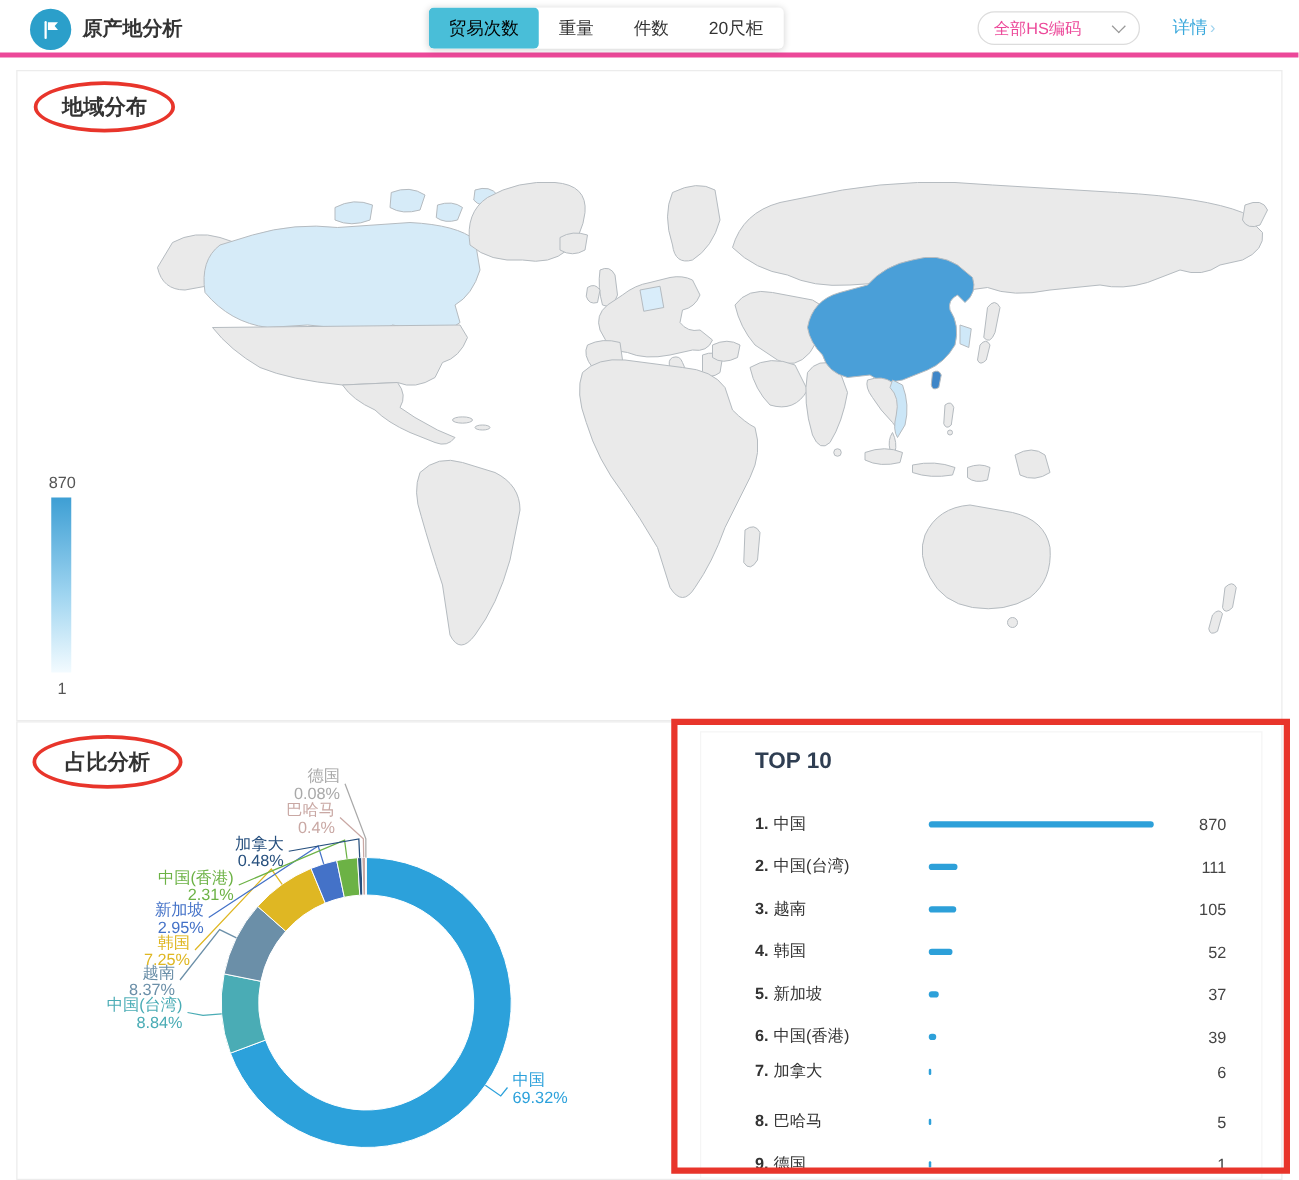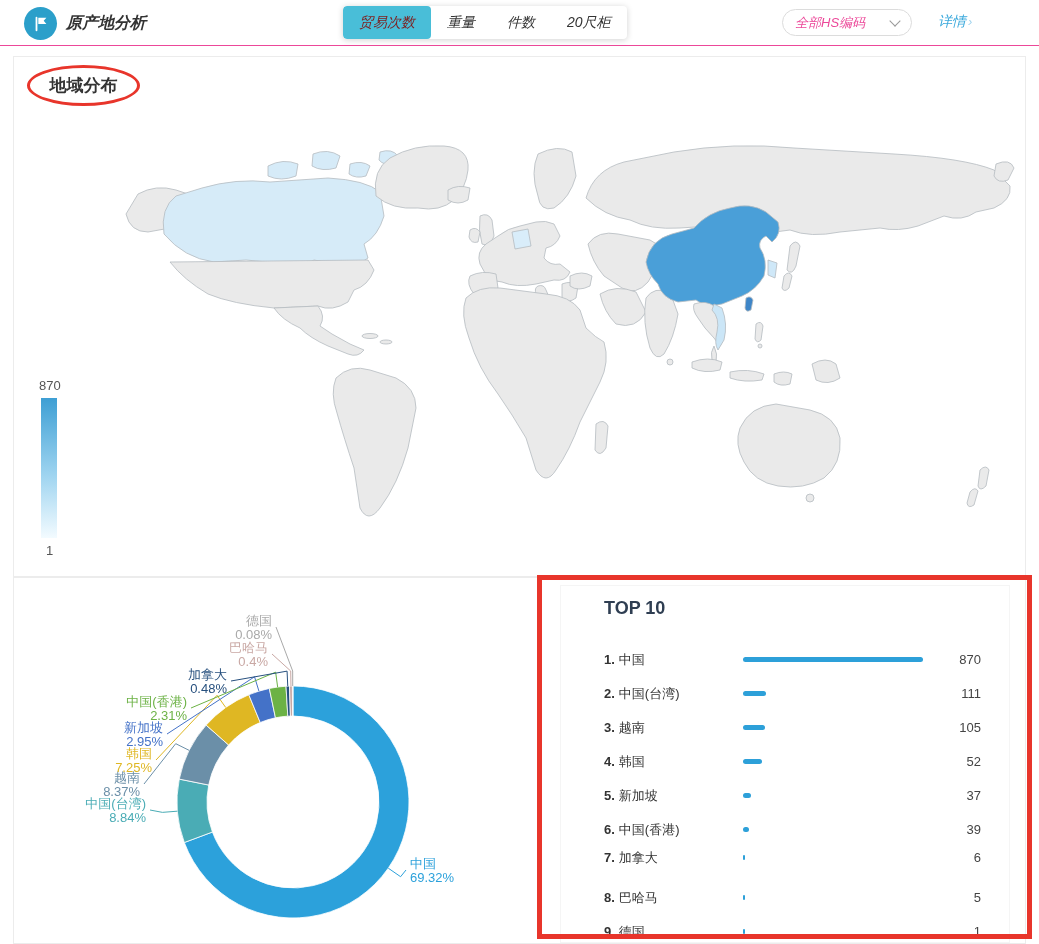--- a/index.html
+++ b/index.html
@@ -2,28 +2,28 @@
 <html><head>
 <meta charset="utf-8">
 <style>
   * { margin:0; padding:0; box-sizing:border-box; }
   html,body { background:#fff; }
   body { font-family:"Liberation Sans","DejaVu Sans",sans-serif; color:#333; }
   #app { position:relative; width:1039px; height:944px; overflow:hidden; background:#fff; }
 
   
   .header { position:absolute; left:0; top:0; width:1039px; height:46px; background:#fff;
-            border-bottom:1px solid #ec4899; z-index:5;font-style:italic; }
+            border-bottom:4px solid #ec4899; z-index:5; }
   .logo-circle { position:absolute; left:24px; top:7px; width:33px; height:33px; border-radius:50%;
                  background:#2b9fca; display:flex; align-items:center; justify-content:center; }
   .page-title { position:absolute; left:66px; top:13px; font-size:16px; font-weight:bold; color:#333; }
   .tab-group { position:absolute; left:343px; top:6px; height:33px; display:flex; background:#fff;
                border-radius:4px; box-shadow:0 1px 6px rgba(0,0,0,.18); overflow:hidden; }
   .tab { line-height:33px; padding:0 16px; font-size:14px; color:#333; cursor:pointer; white-space:nowrap; }
-  .tab.active { background:#49bed8; color:#7f1d1d; border-radius:4px; }
+  .tab.active { background:#49bed8; color:#000000; border-radius:4px; }
   .hs-select { position:absolute; left:782px; top:9px; width:130px; height:27px; border:1px solid #dcdcdc;
                border-radius:14px; display:flex; align-items:center; justify-content:space-between;
                padding:0 12px; font-size:13px; color:#ec4899; background:#fff; cursor:pointer; }
   .chev { width:8px; height:8px; border-right:1.5px solid #999; border-bottom:1.5px solid #999;
           transform:rotate(45deg); margin-top:-4px; }
   .detail-link { position:absolute; left:938px; top:13px; font-size:14px; color:#3ba9dc; cursor:pointer; }
   .detail-link .arrow { font-size:13px; margin-left:2px; color:#9fd3ee; }
 
   
   .card-map   { position:absolute; left:13px; top:56px;  width:1013px; height:521px;
@@ -150,20 +150,23 @@
     <path class="land" d="M852,356 q5,-6 8,-1 l-4,14 q-6,4 -7,-2 Z"></path>
     <path class="land" d="M878,28 q14,-6 18,4 l-6,12 q-10,4 -14,-4 Z"></path>
   </svg>
 
   <div class="legend-max">870</div>
   <div class="legend-bar"></div>
   <div class="legend-min">1</div>
 
   <div class="card-share"></div>
 
+  <div class="red-oval oval-share">
+    <span class="badge-text">占比分析</span>
+  </div>
 
   <div id="share-area">
     <svg id="donut-svg" width="260" height="260" viewBox="0 0 260 260">
         <path d="M130,14 A116,116 0 1 1 21.30920157668949,170.52542829018938 L49.41889082409739,160.0447140772094 A86,86 0 1 0 130,44 Z" fill="#2ca1db" stroke="#fff" stroke-width="0.8"></path>
         <path d="M21.30920157668949,170.52542829018938 A116,116 0 0 1 16.2789495565233,107.1193818695336 L45.6895660505259,113.03678311017146 A86,86 0 0 0 49.41889082409739,160.0447140772094 Z" fill="#4aacb5" stroke="#fff" stroke-width="0.8"></path>
         <path d="M16.2789495565233,107.1193818695336 A116,116 0 0 1 43.1318694639358,53.123944578501494 L65.59776529222826,73.00568304957869 A86,86 0 0 0 45.6895660505259,113.03678311017146 Z" fill="#6b8fa8" stroke="#fff" stroke-width="0.8"></path>
         <path d="M43.1318694639358,53.123944578501494 A116,116 0 0 1 85.81081132777294,22.746489080821604 L97.23904977748683,50.48446604267808 A86,86 0 0 0 65.59776529222826,73.00568304957869 Z" fill="#dfb723" stroke="#fff" stroke-width="0.8"></path>
         <path d="M85.81081132777294,22.746489080821604 A116,116 0 0 1 106.33395113915725,16.439803930619235 L112.45448101696141,45.80882015545909 A86,86 0 0 0 97.23904977748683,50.48446604267808 Z" fill="#4472c8" stroke="#fff" stroke-width="0.8"></path>
         <path d="M106.33395113915725,16.439803930619235 A116,116 0 0 1 123.00728694324653,14.210959222792127 L124.81574721654485,44.1564008031045 A86,86 0 0 0 112.45448101696141,45.80882015545909 Z" fill="#6cb245" stroke="#fff" stroke-width="0.8"></path>
         <path d="M123.00728694324653,14.210959222792127 A116,116 0 0 1 126.50205275598054,14.052751800320593 L127.40669428460626,44.03910909334114 A86,86 0 0 0 124.81574721654485,44.1564008031045 Z" fill="#27507e" stroke="#fff" stroke-width="0.8"></path>

